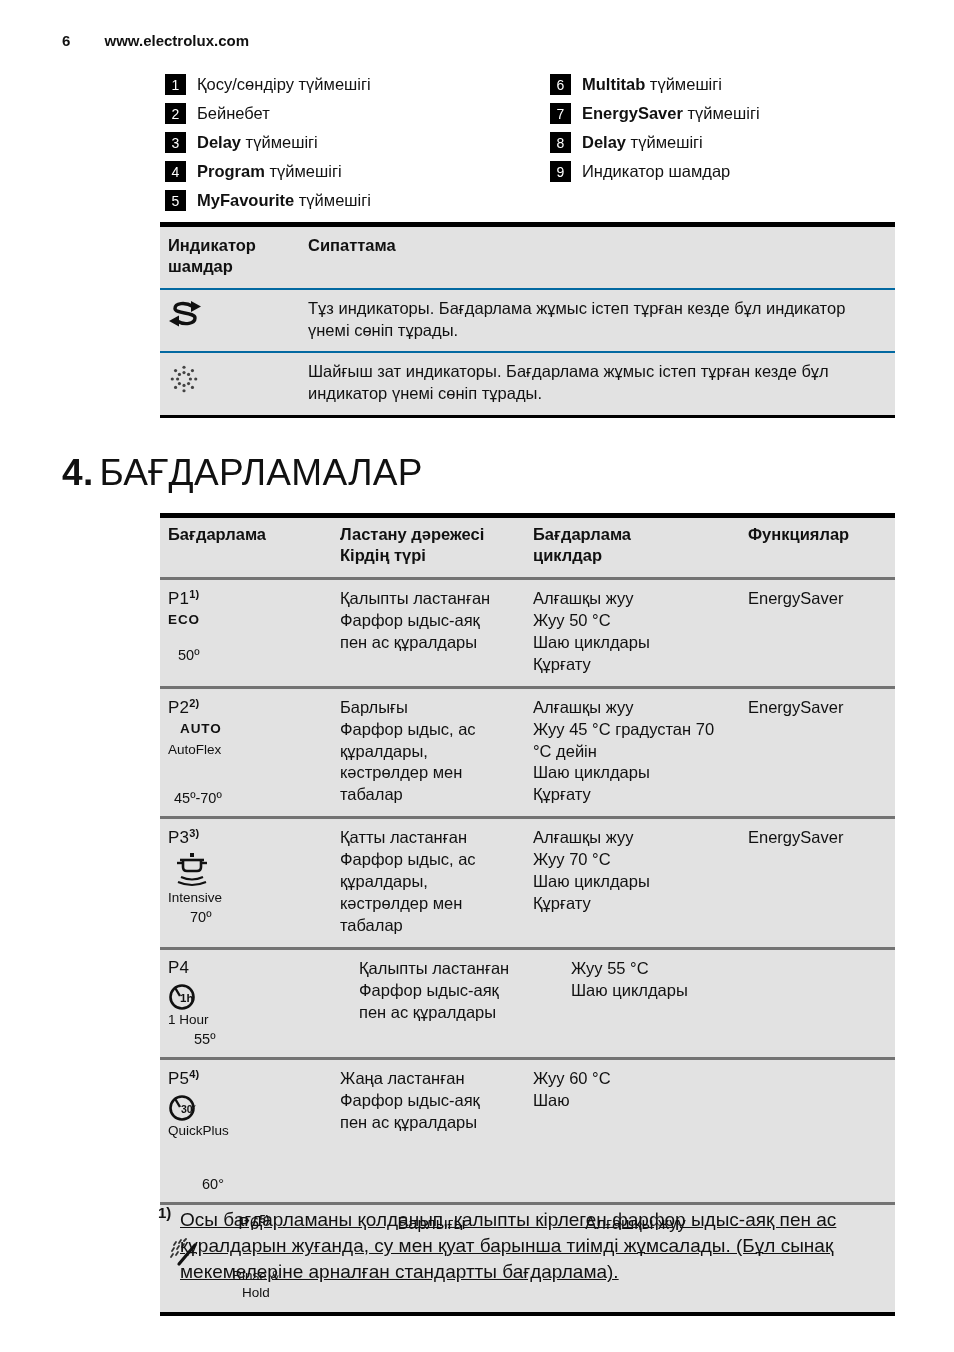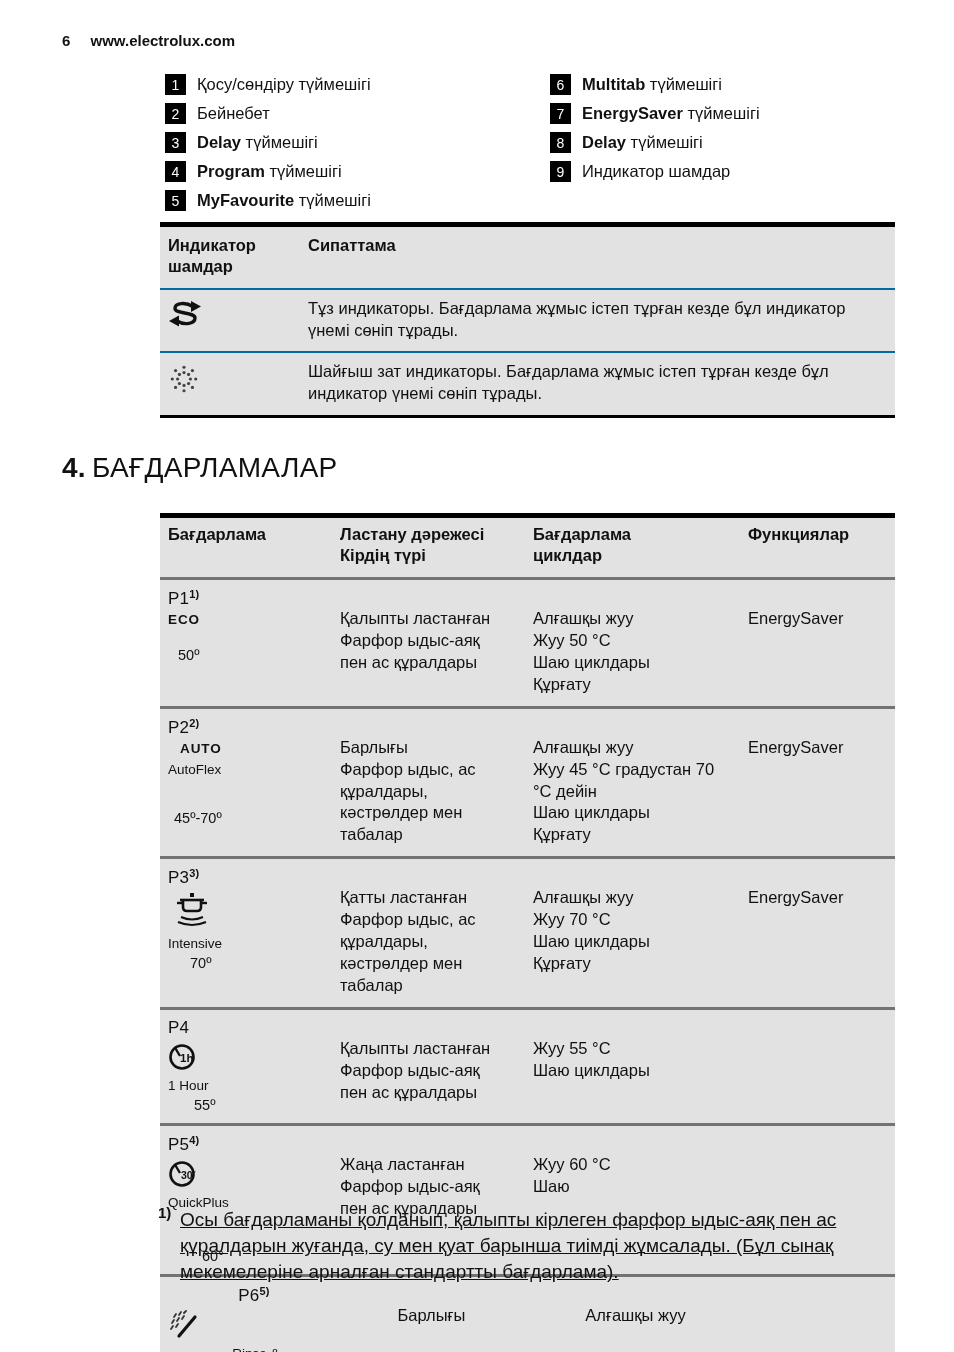--- a/index.html
+++ b/index.html
@@ -3,21 +3,21 @@
 <meta charset="utf-8">
 <style>
   * { margin:0; padding:0; box-sizing:border-box; }
   html,body { background:#ffffff; }
   body {
     width:954px; height:1352px; position:relative; overflow:hidden;
     font-family:"Liberation Sans","DejaVu Sans",sans-serif;
     color:#111; -webkit-font-smoothing:antialiased;
   }
   .page-header { position:absolute; top:32px; left:62px; font-size:15px; font-weight:bold; }
-  .page-header .page-site { margin-left:16px; }
+  .page-header .page-site { margin-left:30px; }
 
   
   .legend { position:absolute; top:70px; left:165px; display:flex; }
   .legend-col { display:flex; flex-direction:column; }
   .legend-col.left { width:385px; }
   .legend-item { display:flex; align-items:center; height:29px; }
   .numbox {
     width:21px; height:21px; background:#000; color:#fff; flex:0 0 21px;
     display:inline-flex; align-items:center; justify-content:center;
     font-size:14px; line-height:1;
@@ -35,58 +35,58 @@
   .ind-head { border-top:none !important; min-height:58px; font-weight:bold; }
   .ind-head > div { font-size:16.5px; line-height:1.3; }
   .ind-c1 { padding-right:6px; }
   .ind-c2 { font-size:16.5px; line-height:1.32; padding-right:4px; }
   .ind-body-row { min-height:56px; }
   .ind-icon { padding-top:2px; }
 
   
   h1.section {
     position:absolute; top:452px; left:62px;
-    font-size:28px; font-weight:normal; letter-spacing:0.3px;
+    font-size:37px; font-weight:normal; letter-spacing:0.3px;
   }
   h1.section b { font-weight:bold; margin-right:6px; }
 
   
   .prog-table {
     position:absolute; top:513px; left:160px; width:735px;
     background:#e2e2e2; border-top:5px solid #000; border-bottom:4px solid #000;
   }
   .prog-row { display:grid; grid-template-columns:172px 193px 215px 1fr; padding:6px 8px 10px 8px; }
   .prog-head { min-height:56px; font-weight:bold;border-radius:13px; }
   .prog-head > div { font-size:16.5px; line-height:1.3; white-space:pre-line; }
   #program-rows .prog-row { border-top:3px solid #737373; }
-  .cell { font-size:16.5px; line-height:1.33; white-space:pre-line; padding-right:10px; padding-top:2px;margin-top:20px; }
+  .cell { font-size:16.5px; line-height:1.33; white-space:pre-line; padding-right:10px; padding-top:2px; }
 
   .prog-cell { font-size:17px; padding-top:2px; }
   .prog-code { font-size:17px; letter-spacing:0.2px; }
   .prog-code sup { font-size:11px; font-weight:bold; vertical-align:6px; }
   .prog-name { font-weight:bold; font-size:13.5px; letter-spacing:0.9px; margin-top:3px; }
-  .prog-sub  { font-size:13.5px; margin-top:6px; white-space:pre-line; line-height:1.25; }
+  .prog-sub  { font-size:13.5px; margin-top:0; white-space:pre-line; line-height:1.25; }
   .prog-temp { font-size:14.5px; margin-top:2px; }
   .prog-icon { margin-top:4px; }
   .prog-icon svg { display:block; }
 
   
   #program-rows .prog-row:nth-child(1) .prog-temp { margin-top:20px; padding-left:10px; }
   #program-rows .prog-row:nth-child(2) .prog-name { padding-left:12px; }
   #program-rows .prog-row:nth-child(2) .prog-sub  { margin-top:6px; }
   #program-rows .prog-row:nth-child(2) .prog-temp { padding-left:6px;margin-top:31px; }
   #program-rows .prog-row:nth-child(3) .prog-sub  { padding-left:0; }
   #program-rows .prog-row:nth-child(3) .prog-temp { padding-left:22px; }
   #program-rows .prog-row:nth-child(4) .prog-temp { padding-left:26px; }
   #program-rows .prog-row:nth-child(5) .prog-temp { padding-left:34px;margin-top:36px; }
   #program-rows .prog-row:nth-child(6) .prog-sub  { padding-left:4px; }
   #program-rows .prog-row:nth-child(1) { min-height:96px; }
   #program-rows .prog-row:nth-child(2) { min-height:124px; }
   #program-rows .prog-row:nth-child(3) { min-height:122px; }
-  #program-rows .prog-row:nth-child(4) { min-height:92px; }
+  #program-rows .prog-row:nth-child(4) { min-height:92px;gap:19px; }
   #program-rows .prog-row:nth-child(5) { min-height:94px; }
   #program-rows .prog-row:nth-child(6) { min-height:98px;text-align:center; }
 
   
   .footnote { position:absolute; top:1207px; left:158px; width:740px; display:flex; }
   .fn-marker { font-size:15px; font-weight:bold; flex:0 0 22px; transform:translateY(-3px); }
   .fn-text { font-size:19px; line-height:1.38;text-decoration:underline; }
 </style>
 </head>
 <body>

